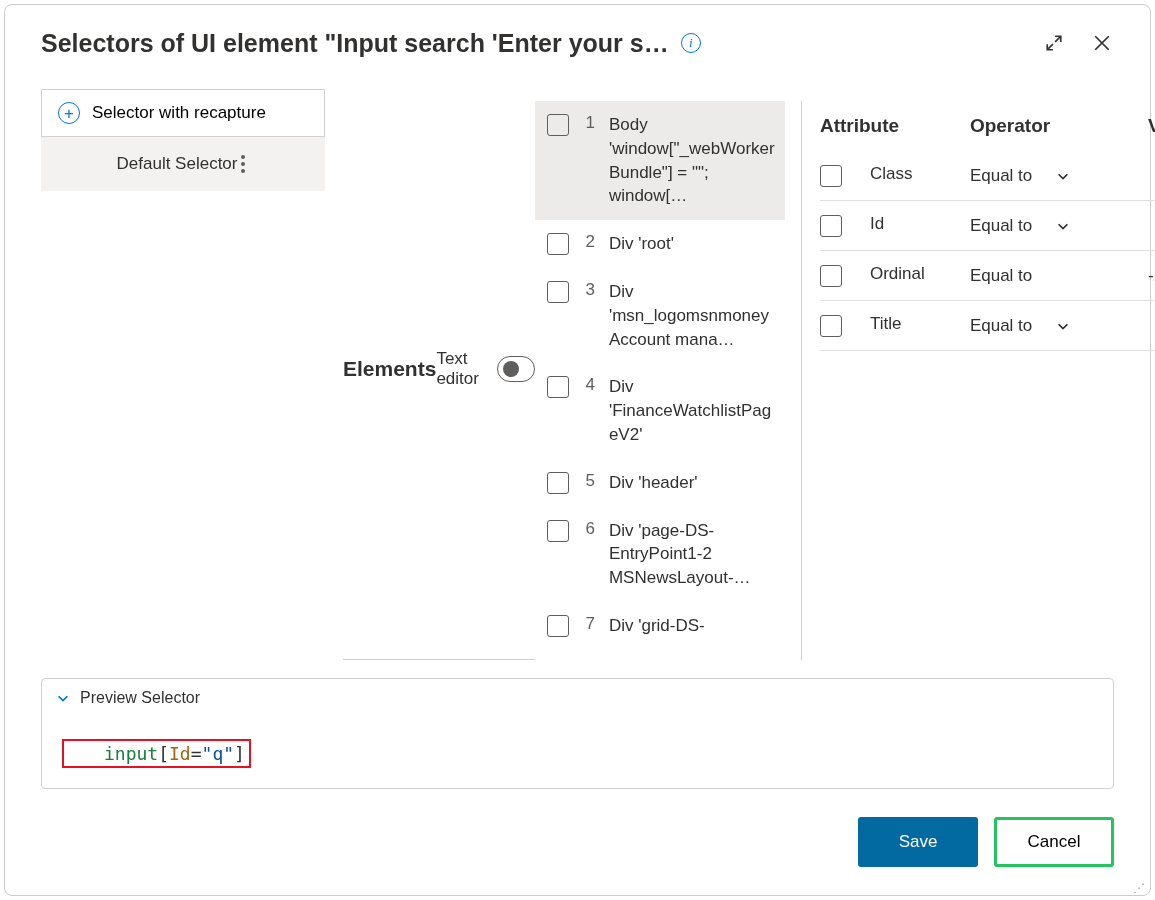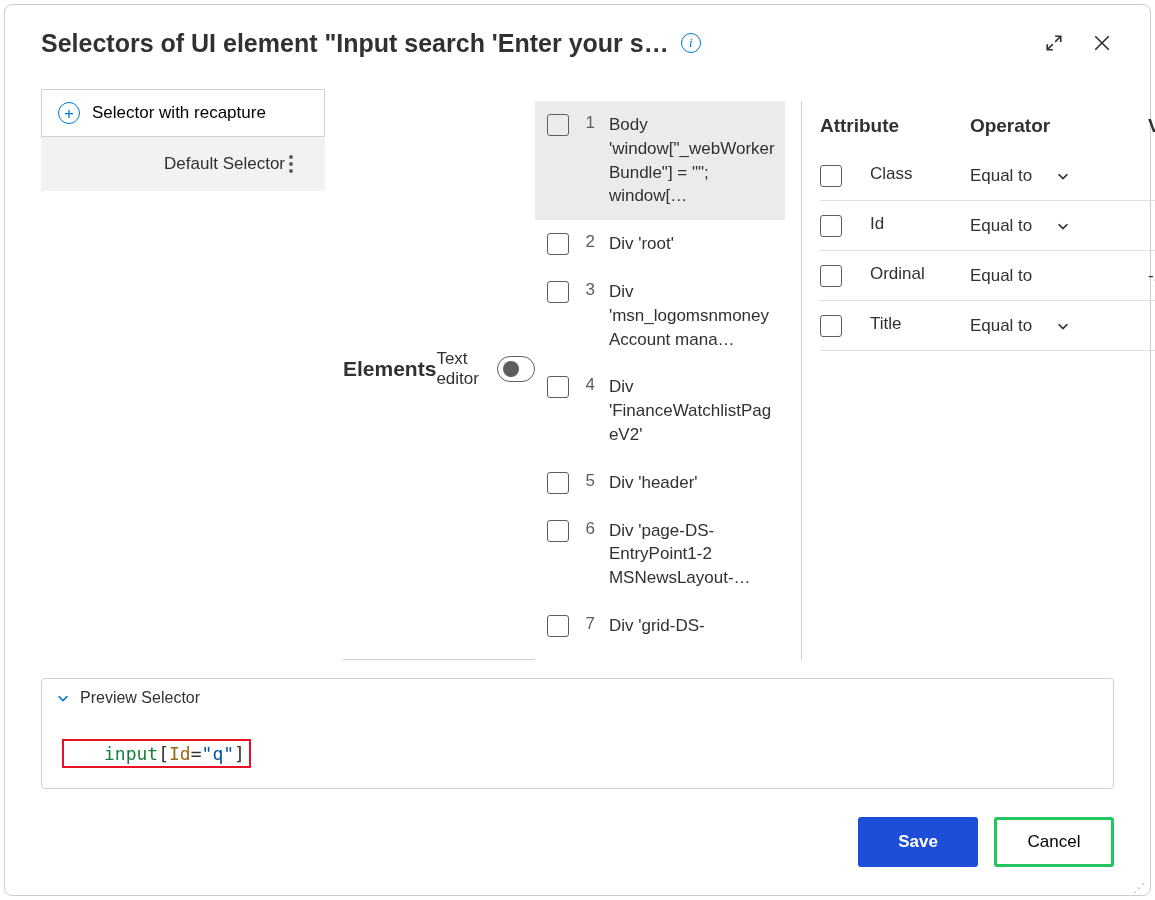--- a/index.html
+++ b/index.html
@@ -8,21 +8,21 @@
 .header { display: flex; align-items: center; padding: 20px 30px 10px 36px; gap: 12px; }
 .title { font-size: 25px; font-weight: 600; flex: 0 1 auto; }
 .info-icon { color: #0078d4; border: 1.5px solid #0078d4; border-radius: 50%; width: 20px; height: 20px; display: inline-flex; align-items: center; justify-content: center; font-size: 13px; font-style: italic; font-family: Georgia, serif; }
 .header-spacer { flex: 1; }
 .expand-icon, .close-icon { width: 36px; height: 36px; display: flex; align-items: center; justify-content: center; cursor: pointer; color: #333; }
 .close-icon svg, .expand-icon svg { width: 18px; height: 18px; }
 .body { display: flex; flex: 1; min-height: 0; padding: 18px 36px 0 36px; gap: 18px; }
 .left-col { width: 284px; flex-shrink: 0; }
 .recapture-btn { display: flex; align-items: center; gap: 12px; padding: 12px 16px; border: 1px solid #d1d1d1; background: #fff; width: 100%; font-size: 17px; cursor: pointer; }
 .plus-icon { color: #0078d4; width: 22px; height: 22px; border: 1.5px solid #0078d4; border-radius: 50%; display: flex; align-items: center; justify-content: center; font-size: 17px; line-height: 1; }
-.selector-item { background: #f3f2f1; padding: 14px 28px; display: flex; align-items: center; justify-content: flex-end; font-size: 17px; cursor: pointer; }
+.selector-item { background: #f3f2f1; padding: 14px 28px; display: flex; align-items: center; justify-content: center; font-size: 17px; cursor: pointer; }
 .more-icon { display: flex; flex-direction: column; gap: 3px; padding: 4px; }
 .more-icon span { width: 4px; height: 4px; background: #605e5c; border-radius: 50%; }
 .right-col { flex: 1; display: flex; flex-direction: row; min-width: 0; }
 .right-header { display: flex; align-items: center; justify-content: space-between; border-bottom: 1px solid #d1d1d1; padding-bottom: 10px; }
 .elements-title { font-size: 21px; font-weight: 600; }
 .text-editor-group { display: flex; align-items: center; gap: 4px; font-size: 17px; }
 .toggle { width: 52px; height: 26px; border: 1px solid #605e5c; border-radius: 13px; position: relative; cursor: pointer; }
 .toggle-knob { width: 16px; height: 16px; background: #605e5c; border-radius: 50%; position: absolute; top: 4px; left: 5px; }
 .panels { display: flex; flex: 1; min-height: 0; margin-top: 12px; }
 .elements-list { width: 256px; overflow-y: auto; position: relative; padding-right: 6px; }
@@ -46,21 +46,21 @@
 .preview-section { margin: 18px 36px 0 36px; border: 1px solid #d1d1d1; border-radius: 4px; padding: 10px 14px 16px 14px; }
 .preview-header { display: flex; align-items: center; gap: 10px; font-size: 16px; margin-bottom: 28px; cursor: pointer; }
 .preview-chevron { color: #0078d4; }
 .selector-preview { font-family: Consolas, monospace; font-size: 18px; padding: 4px 6px; }
 .selector-highlight { border: 2.5px solid #e81123; display: inline-block; padding: 2px 4px; }
 .tok-el { color: #15803d; margin-left: 36px; }
 .tok-attr { color: #a06614; }
 .tok-str { color: #0451a5; }
 .footer { display: flex; justify-content: flex-end; gap: 16px; padding: 28px 36px; }
 .btn { min-width: 120px; padding: 12px 28px; font-size: 17px; border-radius: 3px; cursor: pointer; }
-.btn-primary { background: #1d4ed8; color: #fff; border: none; font-weight: 700; }
+.btn-primary { background: #0369a1; color: #fff; border: none; font-weight: 400; }
 .btn-secondary { background: #fff; border: 3px solid #22c55e; }
 .resize-handle { position: absolute; bottom: 4px; right: 4px; color: #a19f9d; font-size: 12px; line-height: 6px; letter-spacing: 1px; }
 </style>
 </head>
 <body>
 
 <div class="dialog">
   <div class="header">
     <div class="title">Selectors of UI element "Input search 'Enter your s…</div>
     <span class="info-icon">i</span>

